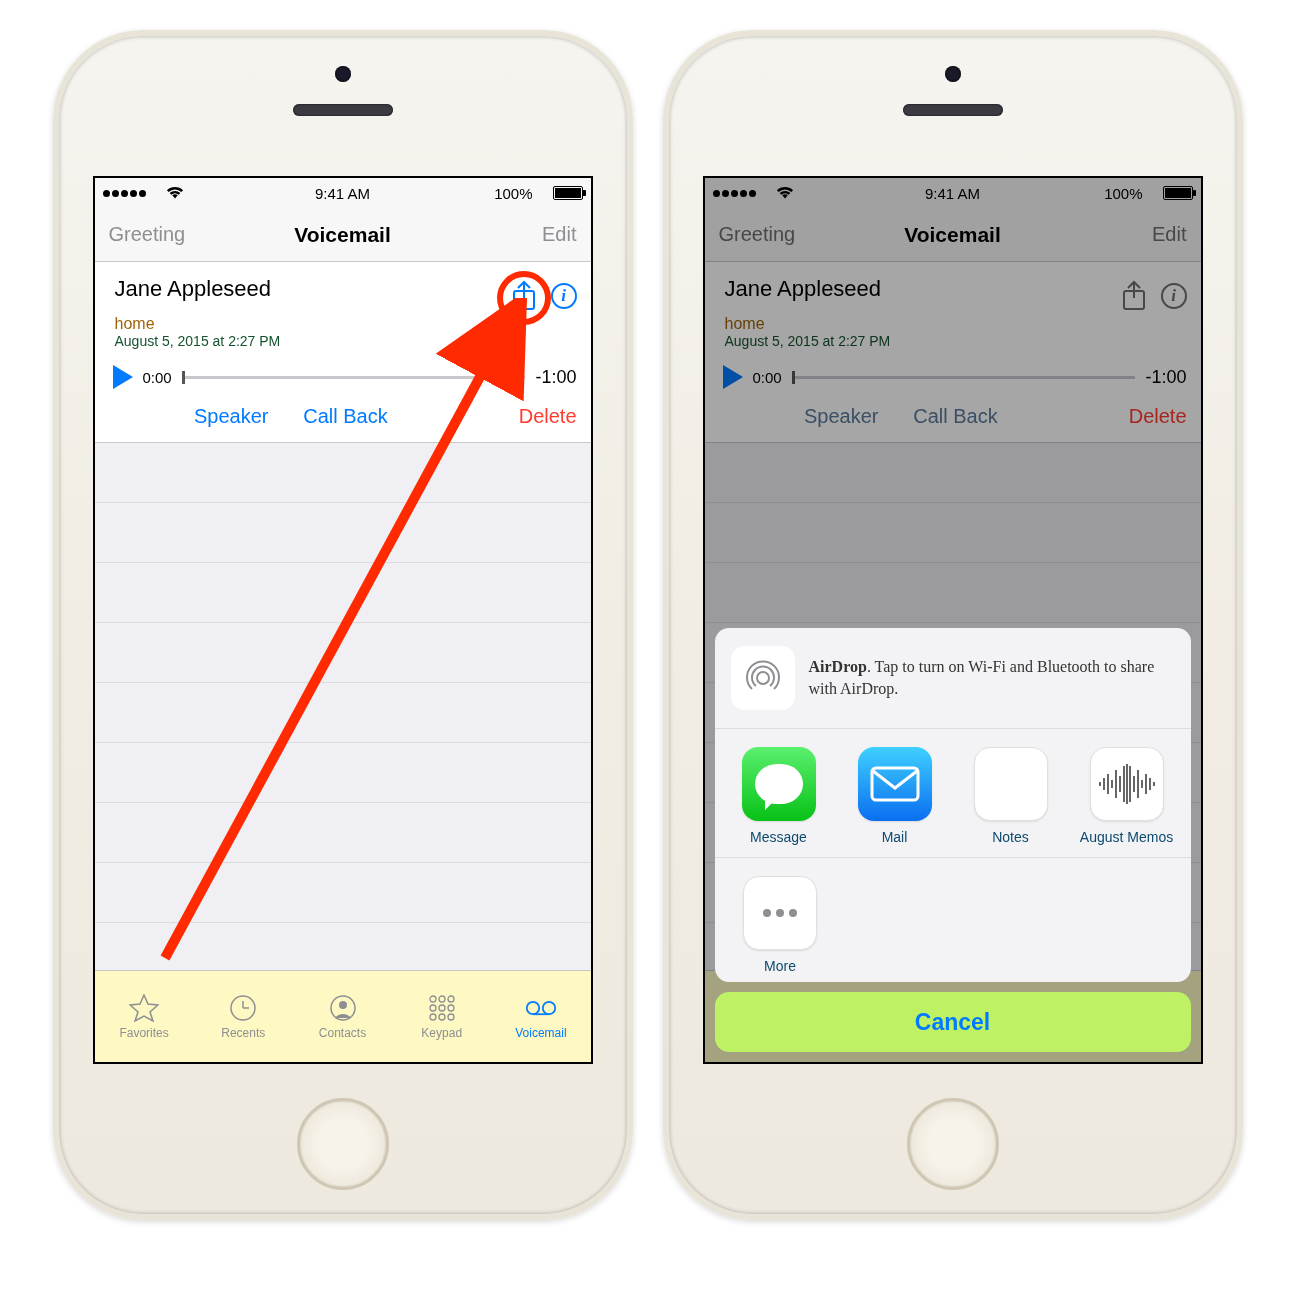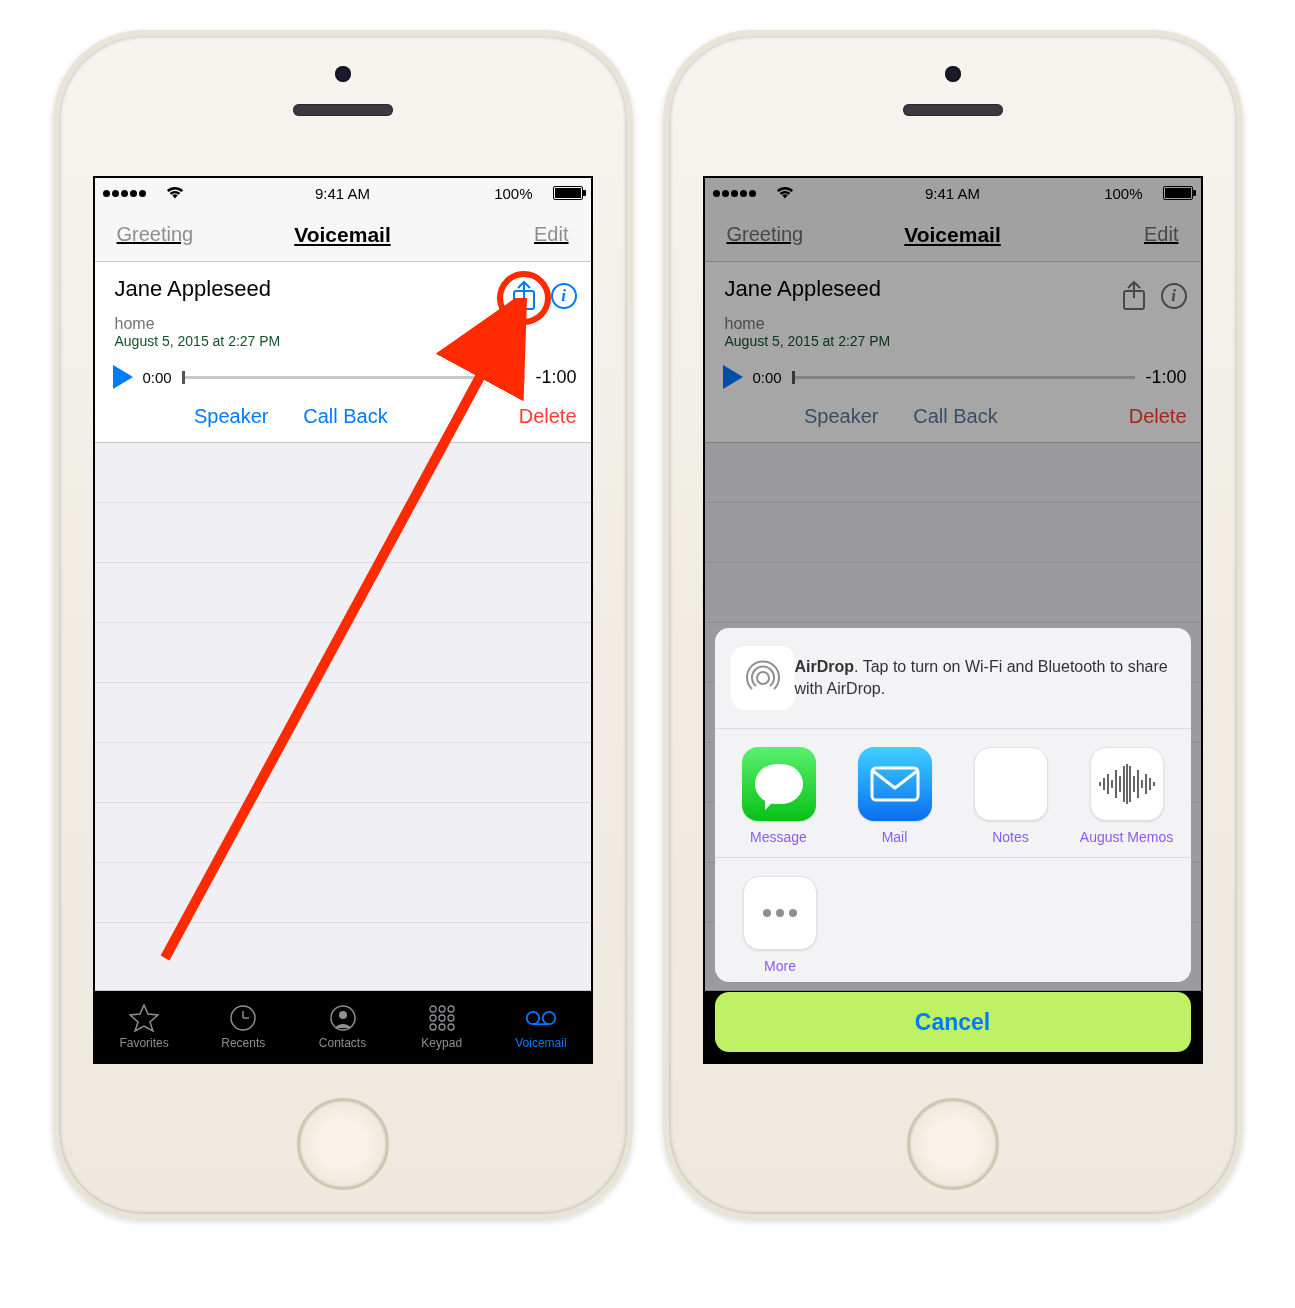--- a/index.html
+++ b/index.html
@@ -36,72 +36,72 @@
   .status-left, .status-right { flex:1; display:flex; align-items:center; gap:20px;}
   .status-right { justify-content:flex-end;}
   .status-center { flex:0 0 auto;}
   .dots { display:flex; gap:2px;}
   .dots span { width:7px; height:7px; background:#000; border-radius:50%; display:block;}
   .wifi-svg { width:18px; height:14px;}
   .batt { width:30px; height:14px; border:1.5px solid #000; border-radius:2px; position:relative;}
   .batt::after { content:""; position:absolute; right:-4px; top:3px; width:3px; height:6px; background:#000; border-radius:0 1px 1px 0;}
   .batt .fill { position:absolute; inset:1px; background:#000;}
   
-  .nav-bar { height:54px; background:#f7f7f7; border-bottom:1px solid #c8c7cc; display:flex; align-items:center; padding:0 22px;text-decoration:underline;}
+  .nav-bar { height:54px; background:#f7f7f7; border-bottom:1px solid #c8c7cc; display:flex; align-items:center; padding:0 14px;}
   .nav-left, .nav-right { flex:1; font-size:20px; color:#8e8e93;}
   .nav-right { text-align:right;}
   .nav-title { font-size:21px; font-weight:600; color:#000;}
   
   .vm-card { background:#fff; border-bottom:1px solid #c8c7cc;}
   .vm-head { display:flex; padding:14px 14px 6px 20px; align-items:flex-start;}
   .vm-info { flex:1;}
   .vm-name { font-size:22px; color:#000; margin-bottom:2px;}
-  .vm-label { font-size:16px; color:#737373;margin-top:13px;}
+  .vm-label { font-size:16px; color:#a16207;margin-top:13px;}
   .vm-date { font-size:14px; color:#14532d;}
   .vm-icons { display:flex; gap:14px; align-items:center; padding-top:4px;}
   .icon-share { width:26px; height:32px; position:relative;}
   .icon-info { width:26px; height:26px; border:2px solid #007aff; border-radius:50%; display:flex; align-items:center; justify-content:center; color:#007aff; font-family:Georgia,serif; font-style:italic; font-size:17px; font-weight:bold;}
   
   .playback { display:flex; align-items:center; padding:10px 14px 8px 18px; gap:10px;}
   .play-tri { width:0; height:0; border-left:20px solid #007aff; border-top:12px solid transparent; border-bottom:12px solid transparent;}
   .time-cur { font-size:15px; color:#000;}
   .prog { flex:1; height:3px; background:#c8c7cc; position:relative;}
   .prog .handle { position:absolute; left:0; top:-5px; width:3px; height:13px; background:#555;}
   .time-rem { font-size:18px; color:#000;}
   .vm-actions { display:flex; padding:8px 14px 14px 20px;}
   .vm-actions .act { font-size:20px;}
   .act.speaker { color:#007aff; flex:1; text-align:right;}
   .act.callback { color:#007aff; flex:1; text-align:center;}
   .act.delete { color:#ff3b30; flex:1; text-align:right;}
   
   .empty-lines div { height:60px; border-bottom:1px solid #dcdcdc;}
   
-  .tab-bar { position:absolute; bottom:0; left:0; right:0; height:72px; background:#000000; border-top:1px solid #c8c7cc; display:flex;}
+  .tab-bar { position:absolute; bottom:0; left:0; right:0; height:92px; background:#fef9c3; border-top:1px solid #c8c7cc; display:flex;}
   .tab { flex:1; display:flex; flex-direction:column; align-items:center; justify-content:center; gap:3px; font-size:12px; color:#8e8e93;}
   .tab.active { color:#007aff;}
   .tab-icon { width:32px; height:30px; display:flex; align-items:center; justify-content:center;}
   
   .highlight-circle { position:absolute; width:54px; height:54px; border:6px solid #ff2a00; border-radius:50%; pointer-events:none;}
   .arrow-svg { position:absolute; pointer-events:none;}
   
   .dim { position:absolute; inset:0; background:rgba(0,0,0,.35);}
   .dim-text .nav-left,.dim-text .nav-right{color:#6f6f73;}
   .dim-text .icon-info{border-color:#6f6f73;color:#6f6f73;}
   .dim-text .act.speaker,.dim-text .act.callback{color:#5a7a9a;}
   
   .share-sheet { position:absolute; left:10px; right:10px; bottom:10px;}
   .sheet-block { background:#f3f3f5; border-radius:14px; overflow:hidden; margin-bottom:10px;}
-  .airdrop-row { display:flex; align-items:center; padding:18px 16px; border-bottom:1px solid #dcdcdc;}
+  .airdrop-row { display:flex; align-items:center; gap:14px; padding:18px 16px; border-bottom:1px solid #dcdcdc;font-family:Liberation Serif, serif;}
   .airdrop-icon { width:64px; height:64px; background:#fff; border-radius:14px; display:flex; align-items:center; justify-content:center;}
   .airdrop-text { flex:1; font-size:16px; line-height:1.35; color:#333;}
   .airdrop-text b { font-weight:600;}
   .app-row { display:flex; padding:18px 8px 12px; border-bottom:1px solid #dcdcdc; gap:4px;}
   .app-item { flex:1; display:flex; flex-direction:column; align-items:center; gap:8px;}
   .app-icon { width:74px; height:74px; border-radius:16px; display:flex; align-items:center; justify-content:center; box-shadow:0 1px 2px rgba(0,0,0,.1);}
-  .app-label { font-size:14px; color:#8b5cf6;}
+  .app-label { font-size:14px; color:#0c4a6e;}
   .more-row { display:flex; padding:18px 8px 8px;}
   .more-dots { display:flex; gap:5px;}
   .more-dots span { width:8px;height:8px;background:#8e8e93;border-radius:50%;}
   .cancel-btn { background:#bef264; border-radius:14px; height:60px; display:flex; align-items:center; justify-content:center; font-size:23px; font-weight:600; color:#007aff;}
   
   .icon-message { background:linear-gradient(180deg,#5af06f,#08c116);}
   .bubble { width:48px; height:40px; background:#fff; border-radius:50%/55%; position:relative;}
   .bubble::after { content:""; position:absolute; bottom:-6px; left:10px; width:0;height:0; border-top:12px solid #fff; border-right:12px solid transparent;}
   .icon-mail { background:linear-gradient(180deg,#3fd0ff,#0a6ef0);}
   .icon-notes { background:#fff; border:1px solid #e0e0e0; display:flex; flex-direction:column; overflow:hidden;}

